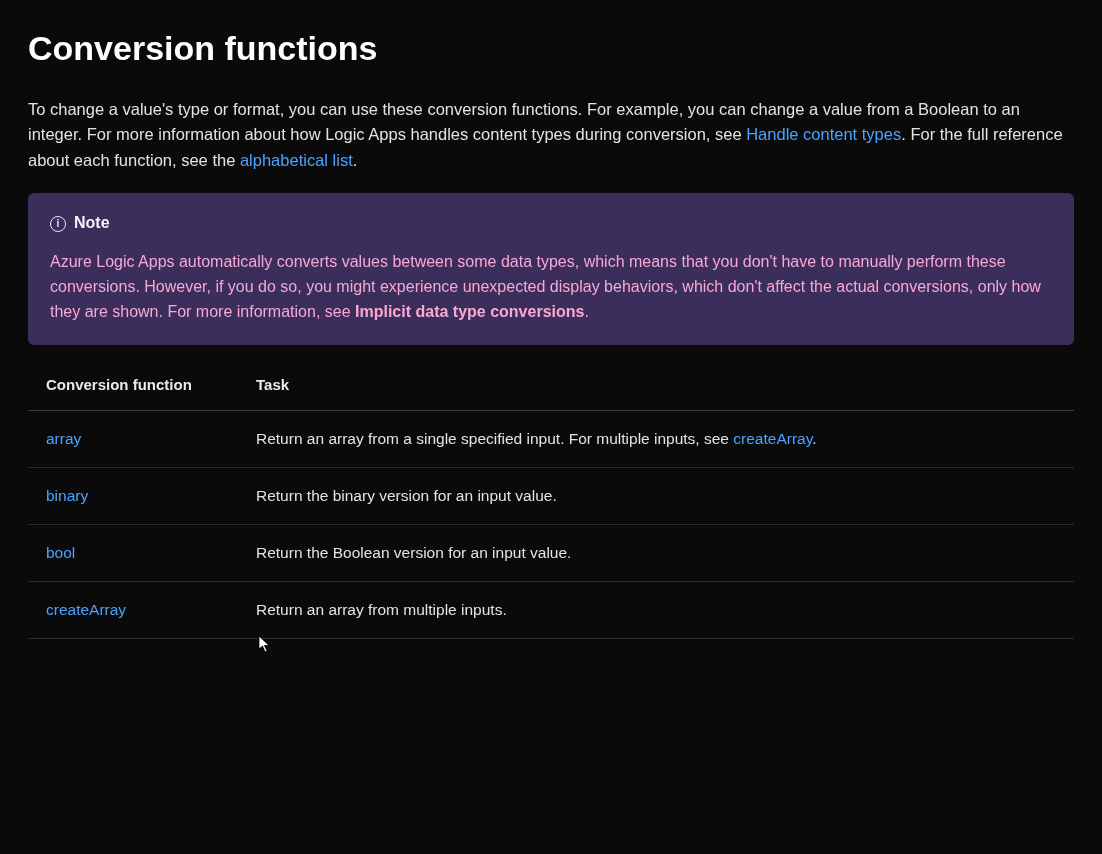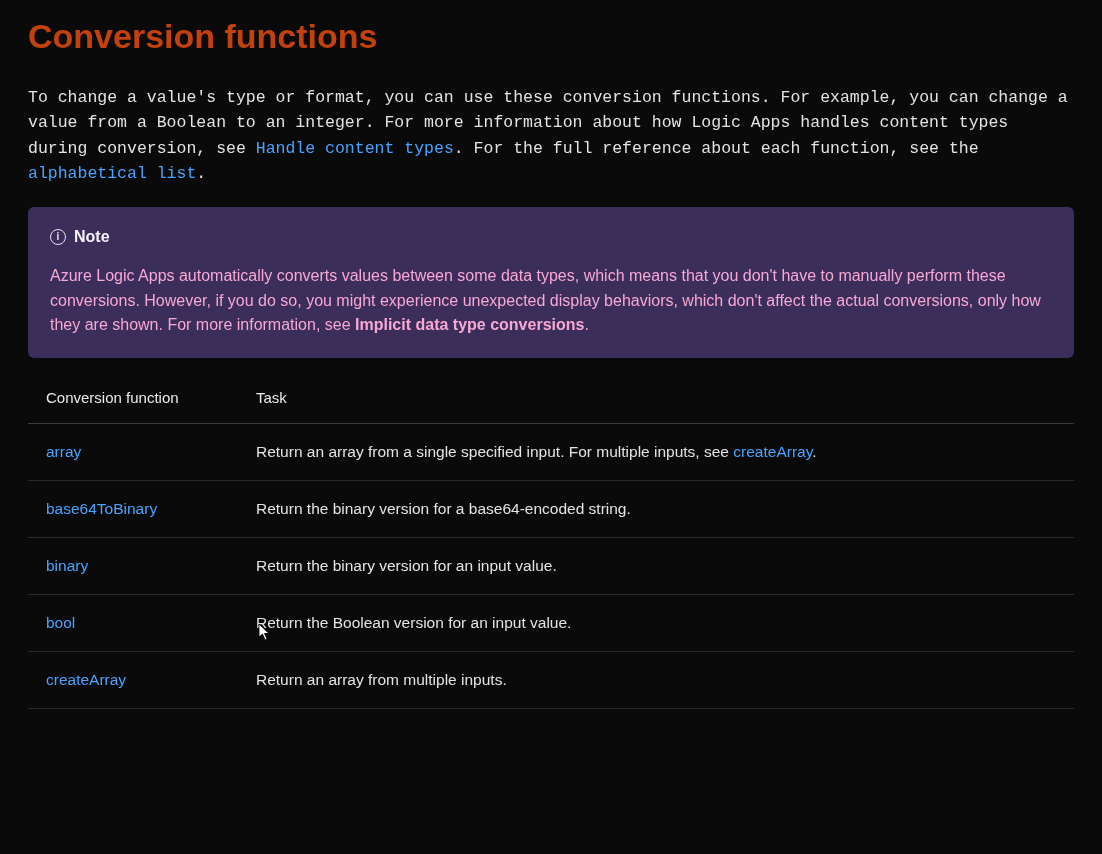--- a/index.html
+++ b/index.html
@@ -7,28 +7,28 @@
       background: #0a0a0a;
       color: #e0e0e0;
       font-family: "Segoe UI", -apple-system, BlinkMacSystemFont, sans-serif;
       padding: 10px 28px 28px 28px;
       width: 1102px;
       line-height: 1.55;
     }
     h1.page-title {
       font-size: 34px;
       font-weight: 700;
-      color: #c2410c;
+      color: #ffffff;
       margin-bottom: 22px;
+      margin-top: 12px;
     }
     p.intro {
       font-size: 16.5px;
       color: #e3e3e3;
       margin-bottom: 20px;
-      font-family: Liberation Mono, monospace;
     }
     a.link {
       color: #4aa3ff;
       text-decoration: none;
       cursor: pointer;
     }
     .note-box {
       background: #3b2e5a;
       border-radius: 6px;
       padding: 18px 22px 20px 22px;
@@ -56,21 +56,21 @@
     .note-title { font-weight: 700; font-size: 16px; color: #f6f2fc; text-align: center;}
     .note-body { font-size: 16px; color: #f9a8d4; }
     .note-body strong { font-weight: 700; }
     table.func-table {
       width: 100%;
       border-collapse: collapse;
       margin-top: 6px;
     }
     table.func-table th {
       text-align: left;
-      font-weight: 400;
+      font-weight: 700;
       font-size: 15px;
       color: #eaeaea;
       padding: 14px 18px;
       border-bottom: 1px solid #3a3a3a;
     }
     table.func-table td {
       padding: 16px 18px;
       border-bottom: 1px solid #2a2a2a;
       font-size: 15.5px;
       color: #e3e3e3;
@@ -114,24 +114,20 @@
     </tr>
   </thead>
   <tbody>
     <tr>
       <td><a class="link">array</a></td>
       <td>
         <span>Return an array from a single specified input. For multiple inputs, see </span><a class="link">createArray</a><span>.</span>
       </td>
     </tr>
     <tr>
-      <td><a class="link">base64ToBinary</a></td>
-      <td>Return the binary version for a base64-encoded string.</td>
-    </tr>
-    <tr>
       <td><a class="link">binary</a></td>
       <td>Return the binary version for an input value.</td>
     </tr>
     <tr>
       <td><a class="link">bool</a></td>
       <td>Return the Boolean version for an input value.</td>
     </tr>
     <tr>
       <td><a class="link">createArray</a></td>
       <td>Return an array from multiple inputs.</td>

